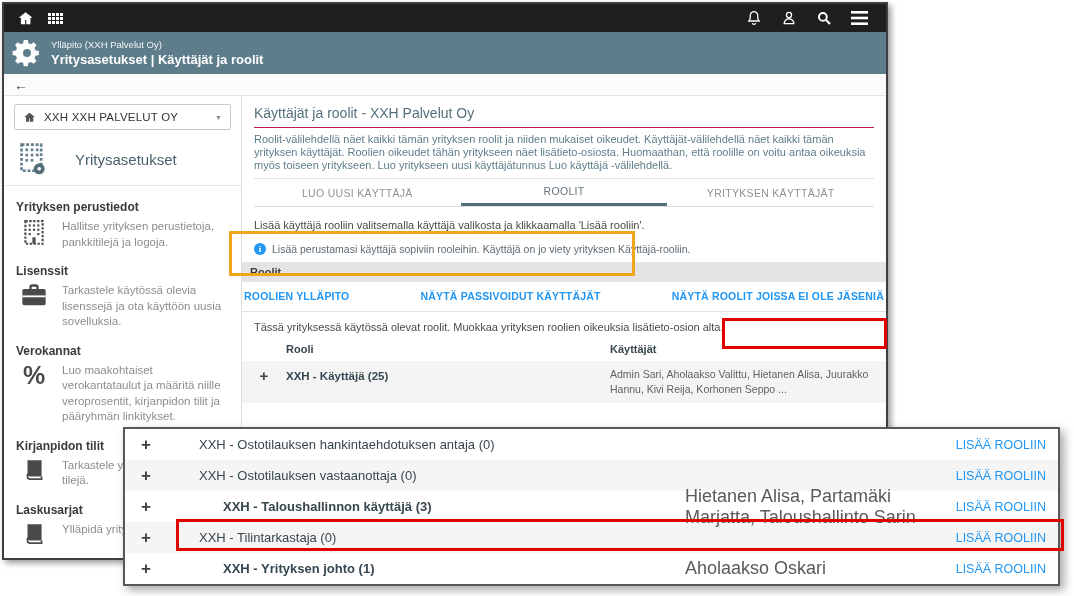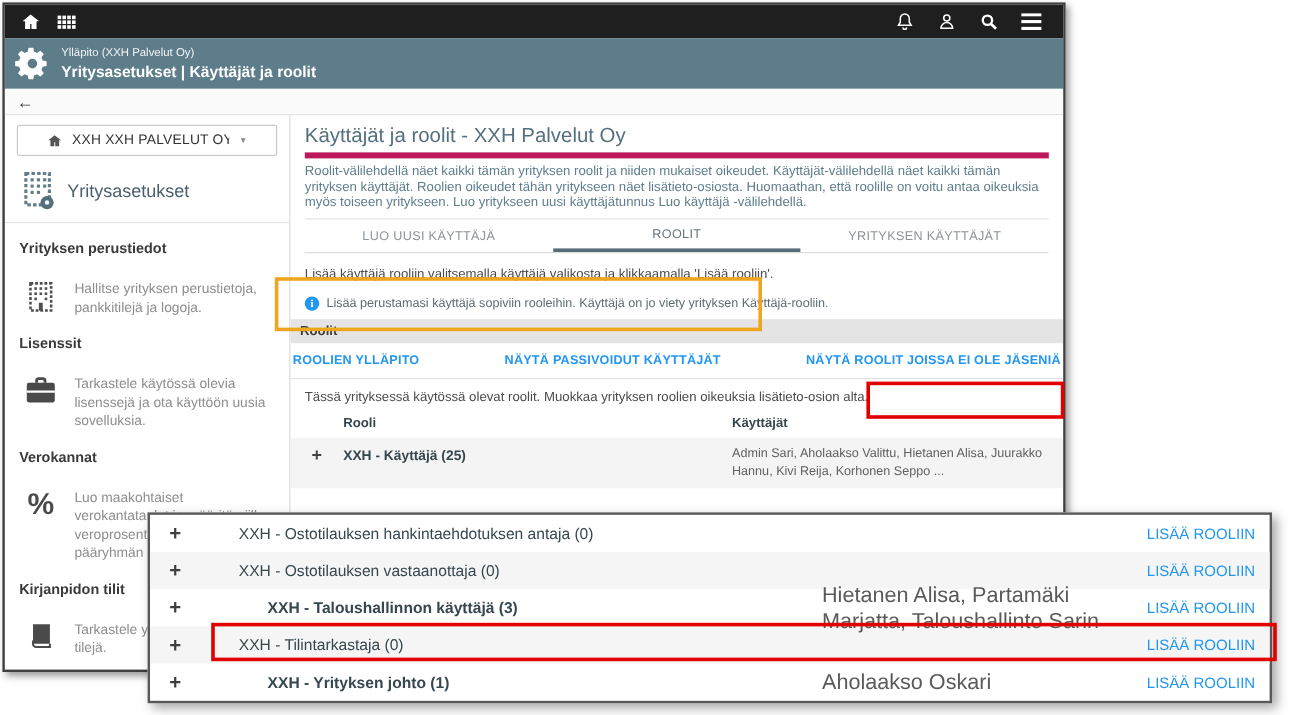--- a/index.html
+++ b/index.html
@@ -27,37 +27,37 @@
 
   
   .back-row { height:22px; background:#fbfbfb; border-bottom:1px solid #e3e3e3; display:flex; align-items:center; padding-left:10px; }
   .back-arrow { font-size:14px; font-weight:bold; color:#3a3a3a; cursor:pointer; line-height:1; }
 
   .win-body { display:flex; height:462px; }
 
   
   .sidebar { width:238px; flex:none; border-right:1px solid #dcdcdc; overflow:hidden; }
   .company-select { margin:8px 10px 0; height:26px; border:1px solid #c9c9c9; border-radius:2px; background:#fff;
-    display:flex; align-items:center; padding:0 24px; gap:8px; cursor:pointer; }
+    display:flex; align-items:center; padding:0 8px; gap:8px; cursor:pointer; }
   .company-label { font-size:11.5px; color:#333; letter-spacing:.2px; flex:1; white-space:nowrap; overflow:hidden; }
   .caret { font-size:7px; color:#888; }
 
-  .sb-section { display:flex; align-items:center; gap:8px; padding:12px 12px 9px; border-bottom:1px solid #e5e5e5; }
+  .sb-section { display:flex; align-items:center; gap:27px; padding:12px 12px 9px; border-bottom:1px solid #e5e5e5; }
   .sb-section-title { font-size:15px; color:#4a5f6a; }
 
   .mi { padding:0 12px; }
   .mi-title { font-size:12px; font-weight:bold; color:#3a3a3a; margin-top:14px; }
-  .mi-row { display:flex; gap:10px; margin-top:20px; }
+  .mi-row { display:flex; gap:10px; margin-top:5px; }
   .mi-icon { width:36px; flex:none; display:flex; justify-content:center; align-items:flex-start; color:#4f4f4f; }
   .mi-desc { flex:1; font-size:11.5px; color:#8d8d8d; line-height:15.5px; }
   .pct { font-size:25px; font-weight:bold; color:#4a4a4a; line-height:1; }
 
   
   .main { flex:1; padding:0 12px; position:relative; overflow:hidden; }
-  .page-title { font-size:17px; color:#55707d; padding:8px 0 5px; border-bottom:5px solid #be185d; line-height:18px; }
+  .page-title { font-size:14px; color:#55707d; padding:8px 0 5px; border-bottom:1px solid #be185d; line-height:18px; }
   .intro { font-size:11px; color:#5f7d8b; line-height:13px; padding:5px 0 6px; border-bottom:1px solid #e3e3e3; }
 
   .tabs { display:flex; height:28px; border-bottom:1px solid #dcdcdc; }
   .tab { flex:1; display:flex; align-items:center; justify-content:center; font-size:10.5px; color:#8a9399;
     letter-spacing:.3px; cursor:pointer; }
   .tab.active { color:#66757d; border-bottom:3px solid #546e7a; }
 
   .add-instruction { padding-top:12px; font-size:11px; color:#4a4a4a; }
 
   .search-block { margin-top:10px; }

